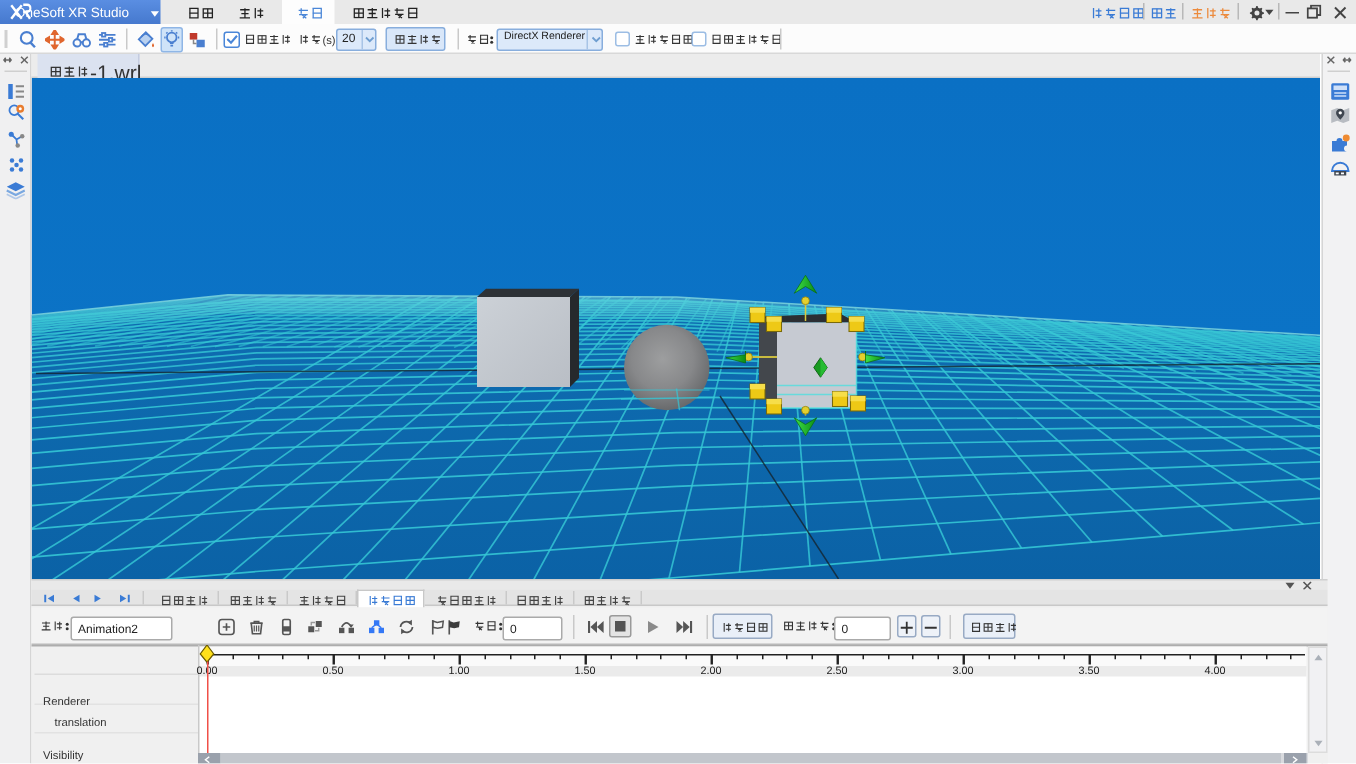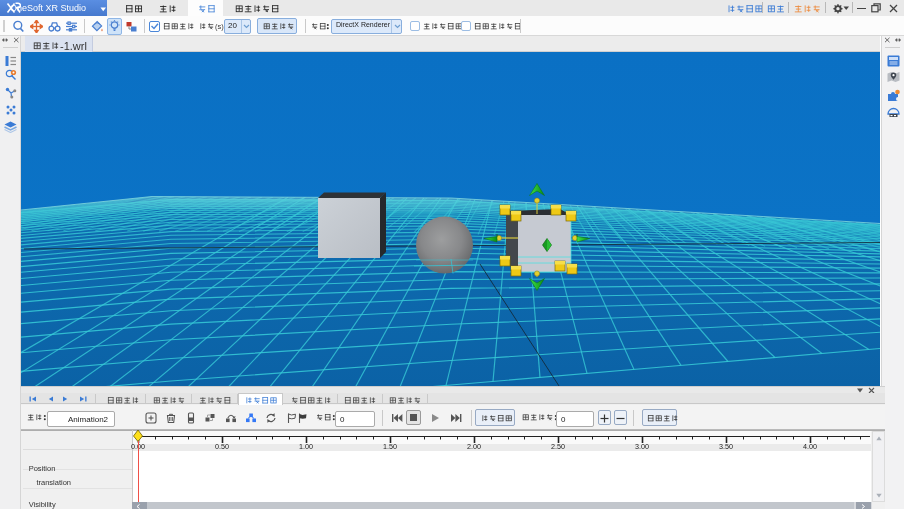--- a/index.html
+++ b/index.html
@@ -348,21 +348,21 @@
 <div class="ab" style="left:25px;top:36px;width:68px;height:16px;background:#dbe2f0;border-right:1px solid #c4cce0"></div>
 <div class="ab fx" style="left:33px;top:40px">
     <svg width="27.0" height="10.0" viewBox="0 0 27.0 10.0" style="display:block">
       <g stroke="#333" stroke-width="0.84" fill="none">
         <rect x="1.2" y="1.9" width="6.0" height="5.8"></rect>
         <path d="M1.2 4.7H7.1M4.2 1.9V7.3"></path>
         <path d="M10.1 2.5H16.3M10.8 5.0H15.5M9.8 7.8H16.6M13.2 1.4V7.6"></path>
         <path d="M20.0 1.4V8.0M21.3 3.2H25.1M23.4 1.6V7.8M21.3 6.2H25.1"></path>
       </g>
     </svg>
-    <span style="font-size:11px;color:#333">-1.wrl</span>
+    <span style="font-size:14px;color:#333">-1.wrl</span>
   </div>
 <div class="ab" style="left:21px;top:52px;width:859px;height:334px;overflow:hidden">
     <svg width="859" height="334" viewBox="0 0 859 334" style="position:absolute;left:0;top:0">
       <defs>
         <linearGradient id="gsky" x1="0" y1="0" x2="0" y2="1">
           <stop offset="0" stop-color="#0a70c4"></stop>
           <stop offset="1" stop-color="#0b73c6"></stop>
         </linearGradient>
         <linearGradient id="ggnd" x1="0" y1="0" x2="0" y2="1">
           <stop offset="0" stop-color="#0f6db2"></stop>
@@ -712,21 +712,21 @@
       </g>
     </svg>
     <svg width="4" height="9" style="display:block">
       <g fill="#333">
         <circle cx="1.8" cy="3.1" r="1.0"></circle>
         <circle cx="1.8" cy="6.2" r="1.0"></circle>
       </g>
     </svg>
   </div>
 <div class="ab" style="left:46.5px;top:411px;width:68px;height:16px;background:#fff;border:1px solid #aaa;border-radius:2px"></div>
-<div class="ab" style="left:68px;top:415px;font-size:8px;color:#222">Animation2</div>
+<div class="ab" style="left:52px;top:415px;font-size:8px;color:#222">Animation2</div>
 <svg class="ab" style="left:144.5px;top:412.0px" width="12" height="12" viewBox="0 0 12 12">
     <rect x="1" y="1" width="10" height="10" rx="2" fill="none" stroke="#555" stroke-width="1.1"></rect>
     <line x1="6" y1="3.5" x2="6" y2="8.5" stroke="#555" stroke-width="1.1"></line>
     <line x1="3.5" y1="6" x2="8.5" y2="6" stroke="#555" stroke-width="1.1"></line>
   </svg>
 <svg class="ab" style="left:164.5px;top:412.0px" width="12" height="12" viewBox="0 0 12 12">
     <path d="M2.5 3.5 h7 l-0.8 7 h-5.4 Z" fill="none" stroke="#555" stroke-width="1.1"></path>
     <path d="M2 3.5 h8 M4.5 3.5 v-1.2 h3 v1.2" fill="none" stroke="#555" stroke-width="1"></path>
     <path d="M4.5 5 v4 M6 5 v4 M7.5 5 v4" stroke="#555" stroke-width="0.8"></path>
   </svg>
@@ -917,21 +917,21 @@
     <text x="705.0" y="19" font-size="7.2" fill="#222" text-anchor="middle" font-family="Liberation Sans">3.50</text>
     <text x="789.0" y="19" font-size="7.2" fill="#222" text-anchor="middle" font-family="Liberation Sans">4.00</text>
     <polygon points="117,0 121.5,6 117,11.5 112.5,6" fill="#ffe01a" stroke="#6a5a00" stroke-width="0.8"></polygon>
     <line x1="117.5" y1="11" x2="117.5" y2="72" stroke="#f05048" stroke-width="1"></line>
   </svg>
 <div class="ab" style="left:23px;top:449px;width:108.6px;height:1px;background:#dcdcdc"></div>
 <div class="ab" style="left:23px;top:468.5px;width:108.6px;height:1px;background:#e2e2e2"></div>
 <div class="ab" style="left:23px;top:487.5px;width:108.6px;height:1px;background:#e2e2e2"></div>
 <div class="ab" style="left:28.7px;top:455px"><svg width="0.0" height="2.0" viewBox="0 0 0.0 2.0" style="display:block">
       <g stroke="#000" stroke-width="0.70" fill="none"></g>
-    </svg><span style="font-size:7.5px;color:#333">Position</span></div>
+    </svg><span style="font-size:7.5px;color:#333">Renderer</span></div>
 <div class="ab" style="left:36.4px;top:471px"><span style="font-size:7.5px;color:#333">translation</span></div>
 <div class="ab" style="left:28.7px;top:493px"><span style="font-size:7.5px;color:#333">Visibility</span></div>
 <div class="ab" style="left:872px;top:431px;width:13px;height:71px;background:#f1f1f3;border:1px solid #dcdcdc"></div>
 <svg class="ab" style="left:876px;top:436px" width="6" height="5">
     <polygon points="3,0.5 5.7,4.2 0.3,4.2" fill="#aab0b8"></polygon>
   </svg>
 <svg class="ab" style="left:876px;top:493px" width="6" height="5">
     <polygon points="3,4.5 5.7,0.8 0.3,0.8" fill="#aab0b8"></polygon>
   </svg>
 <div class="ab" style="left:131.6px;top:502px;width:740px;height:7px;background:#d8dade"></div>

